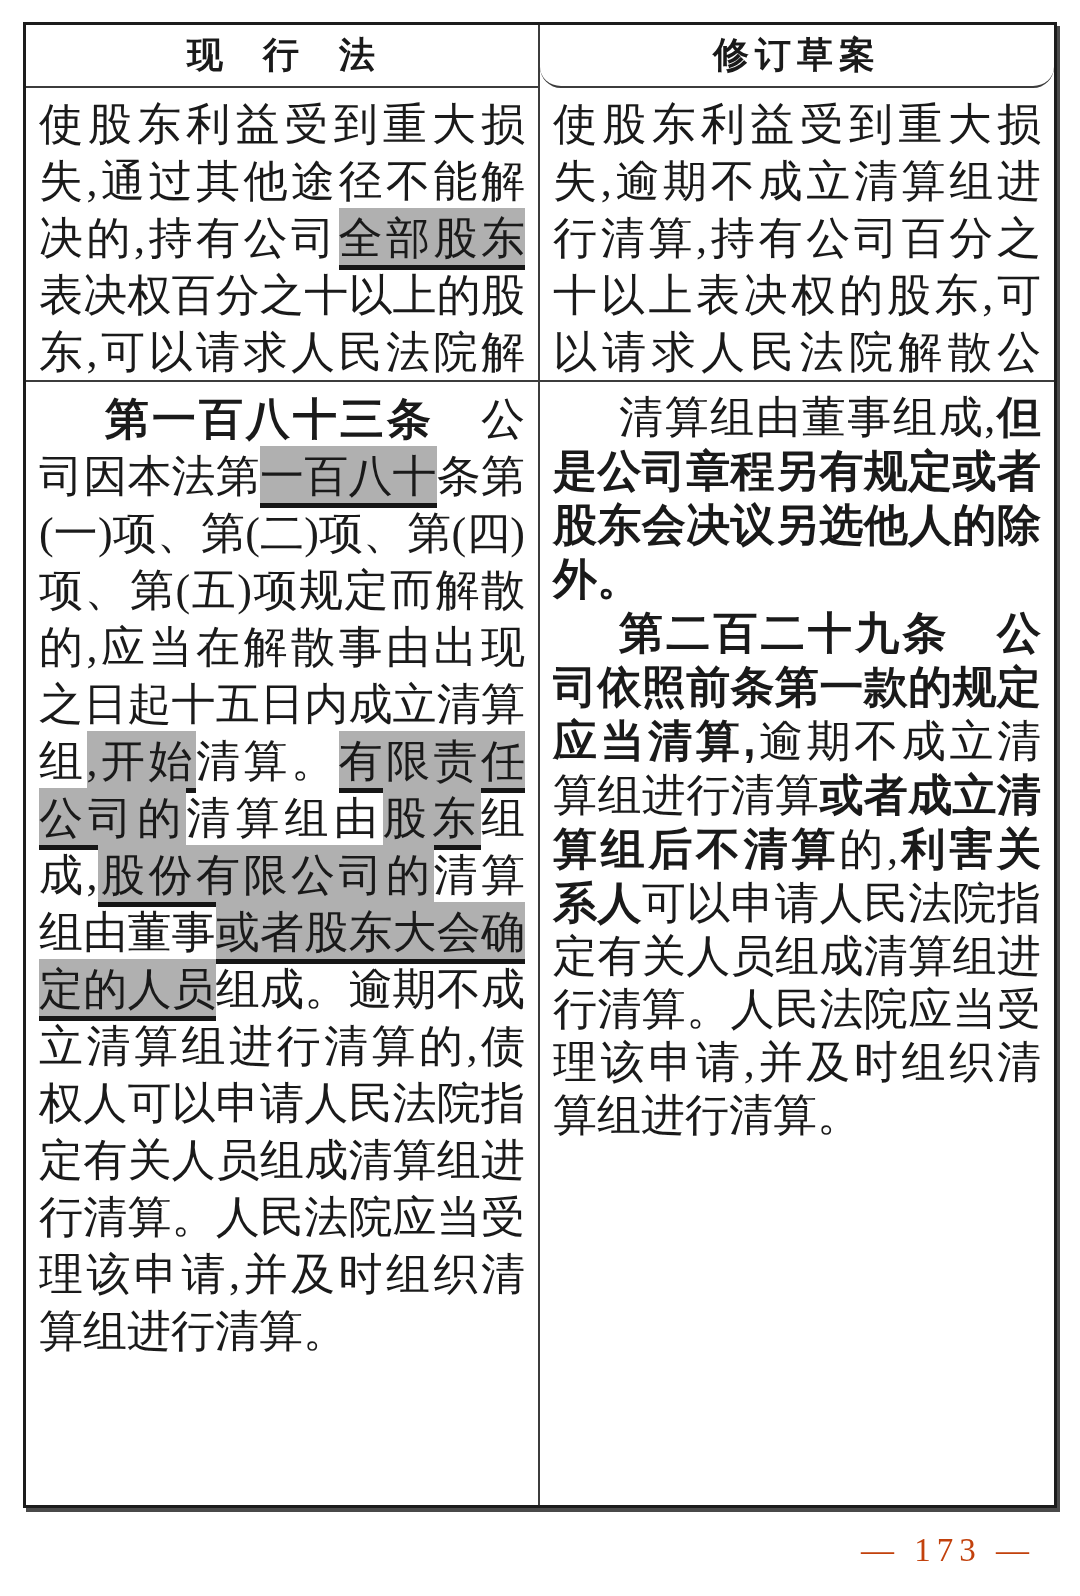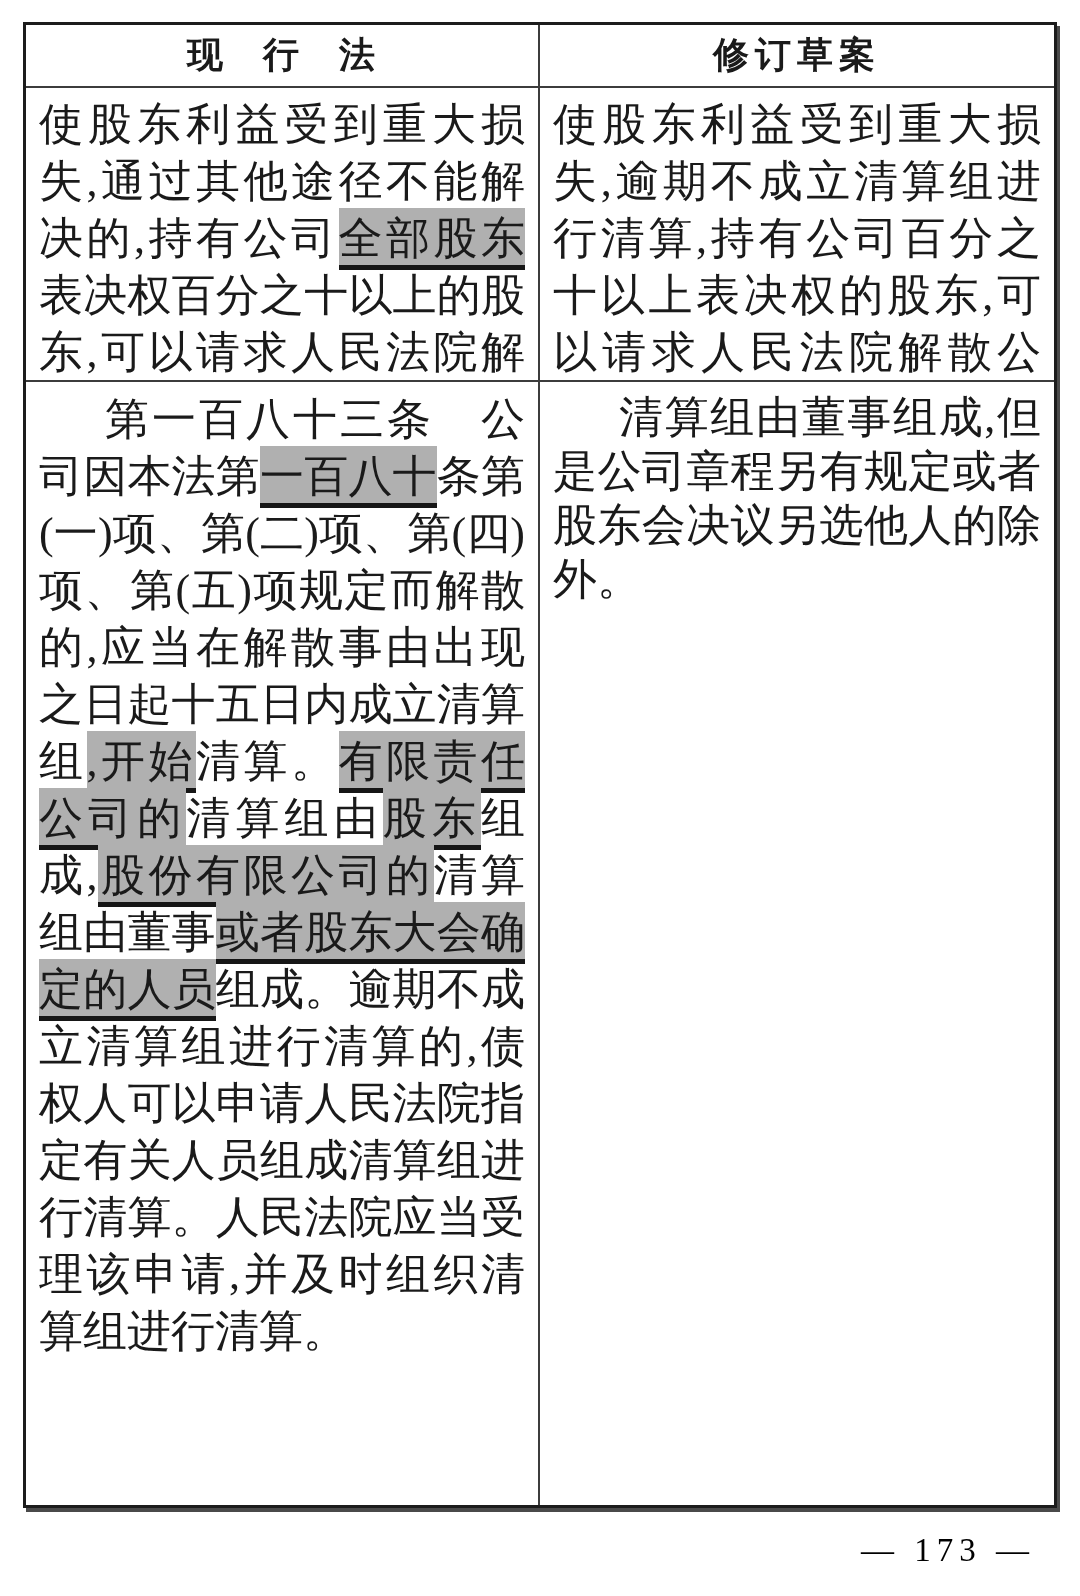--- a/index.html
+++ b/index.html
@@ -38,51 +38,51 @@
   .hd {
     display: flex;
     align-items: center;
     justify-content: center;
     border-bottom: 2px solid #3c3c3c;
     font-family: "Liberation Sans", "DejaVu Sans", sans-serif;
     font-weight: 700;
     font-size: 36px;
     letter-spacing: 2px;
   }
-  .hd-r { letter-spacing: 6px; }
+  .hd-r { letter-spacing: 6px; border-radius: 21px; }
   .body-cell {
     padding: 8px 13px 0 13px;
   }
   .row1 { border-bottom: 2px solid #3c3c3c; }
   .para {
     margin: 0;
     font-size: 44px;
     line-height: 57px;
     text-align: justify;
     text-justify: inter-ideograph;
     letter-spacing: 0;
   }
   .tight .para { line-height: 53px; }
   .para.ind { text-indent: 66px; }
   .b {
     font-family: "Liberation Sans", "DejaVu Sans", sans-serif;
-    font-weight: 400;
+    font-weight: 700;
   }
   .hl {
     background: #b0b0b0;
     border-bottom: 5px solid #161616;
     padding: 6px 0 2px 0;
   }
   .pageno {
     position: absolute;
     top: 1532px;
     right: 45px;
     font-size: 33px;
     letter-spacing: 6px;
-    color: #000000;
+    color: #c2410c;
     font-family: "Liberation Serif", "DejaVu Serif", serif;
   }
 </style>
 </head>
 <body>
 
 <div class="sheet">
 
   <div class="law-table">
 
@@ -98,19 +98,20 @@
       </div>
     <div class="cell body-cell row1">
         <p class="para"><span>使股东利益受到重大损失,逾期不成立清算组进行清算,持有公司百分之十以上表决权的股东,可以请求人民法院解散公司。</span></p>
       </div>
 
     <div class="cell col-l body-cell">
         <p class="para ind"><span class="b">第一百八十三条</span><span>　公司因本法第</span><span class="hl">一百八十</span><span>条第(一)项、第(二)项、第(四)项、第(五)项规定而解散的,应当在解散事由出现之日起十五日内成立清算组</span><span class="hl">,开始</span><span>清算。</span><span class="hl">有限责任公司的</span><span>清算组由</span><span class="hl">股东</span><span>组成,</span><span class="hl">股份有限公司的</span><span>清算组由董事</span><span class="hl">或者股东大会确定的人员</span><span>组成。逾期不成立清算组进行清算的,债权人可以申请人民法院指定有关人员组成清算组进行清算。人民法院应当受理该申请,并及时组织清算组进行清算。</span></p>
       </div>
     <div class="cell body-cell tight">
         <p class="para ind"><span>清算组由董事组成,</span><span class="b">但是公司章程另有规定或者股东会决议另选他人的除外。</span></p>
+        <p class="para ind"><span class="b">第二百二十九条</span><span class="b">　公司依照前条第一款的规定应当清算,</span><span>逾期不成立清算组进行清算</span><span class="b">或者成立清算组后不清算</span><span>的,</span><span class="b">利害关系人</span><span>可以申请人民法院指定有关人员组成清算组进行清算。人民法院应当受理该申请,并及时组织清算组进行清算。</span></p>
       </div>
 
   </div>
 
   <div class="pageno">—  173  —</div>
 
 </div>
 
 </body></html>

